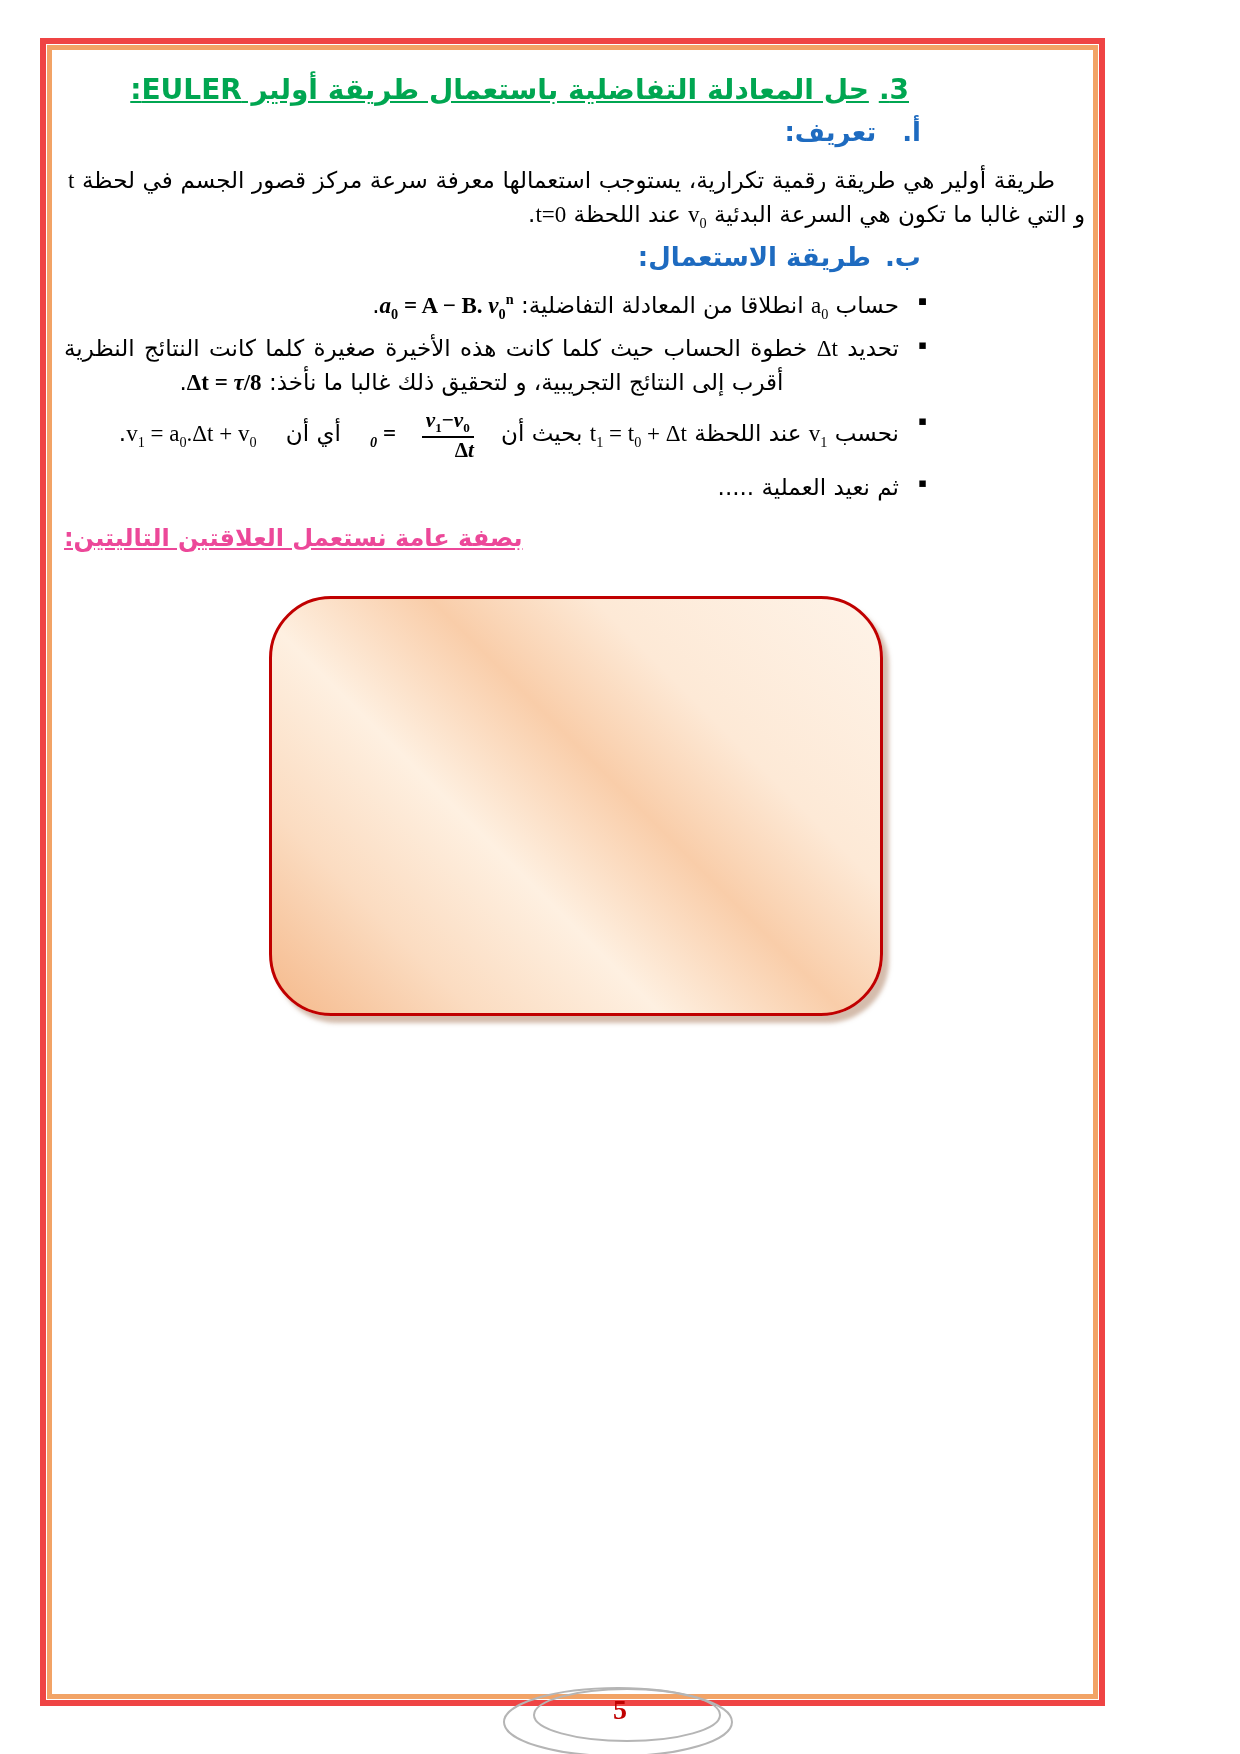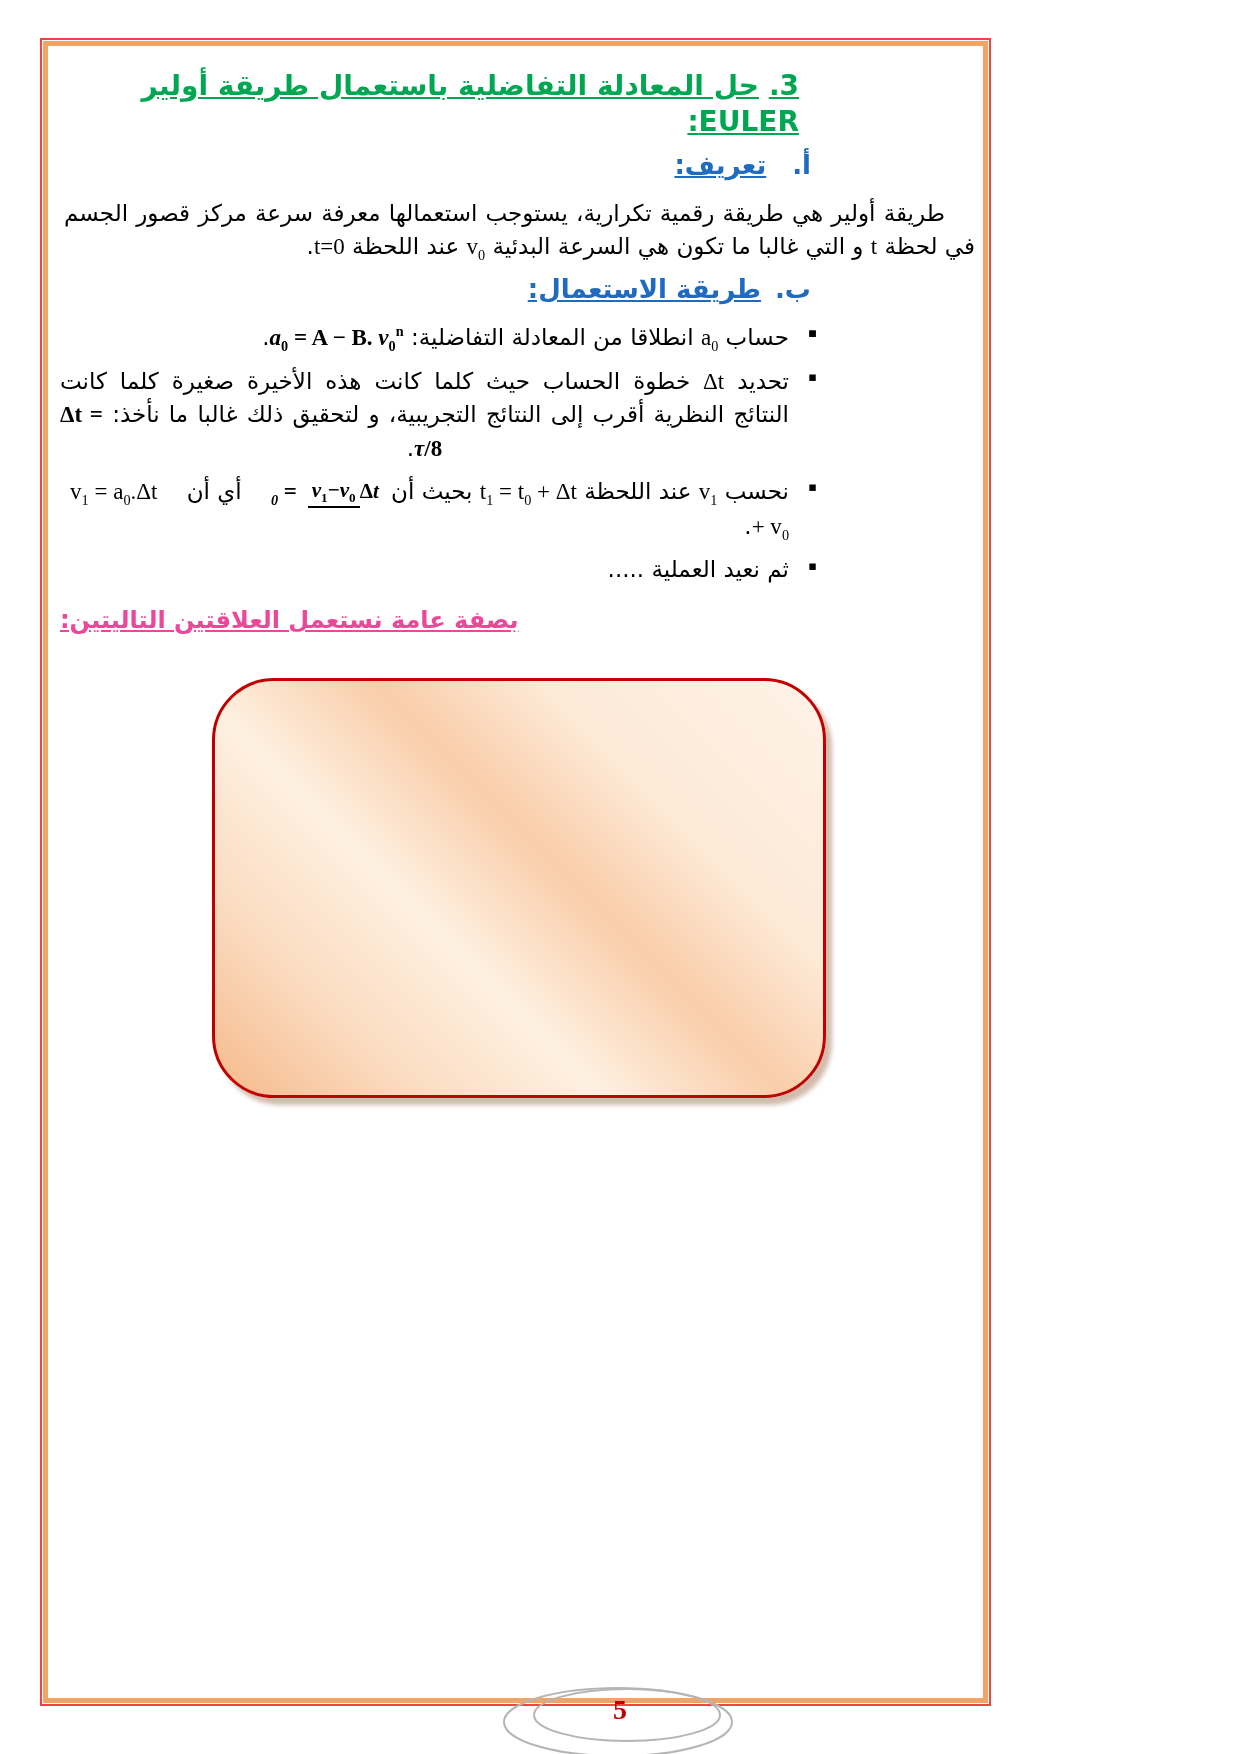--- a/index.html
+++ b/index.html
@@ -2,37 +2,37 @@
 <html lang="ar"><head>
 <meta charset="utf-8">
 <style>
   html,body{margin:0;padding:0;}
   body{
     width:1240px;height:1754px;position:relative;background:#ffffff;
     font-family:"DejaVu Sans", sans-serif;overflow:hidden;
   }
   
   .frame-outer{
-    position:absolute;left:40px;top:38px;width:951px;height:1668px;
-    border:2px solid #ef4444;box-sizing:border-box;
+    position:absolute;left:40px;top:38px;width:1065px;height:1668px;
+    border:6px solid #ef4444;box-sizing:border-box;
   }
   .frame-inner{
     position:absolute;inset:1px;border:5px solid #F2A366;box-sizing:border-box;
     direction:rtl;padding:12px 6px 0 12px;
   }
   
   .section-title{
     margin:10px 178px 0 0;font-size:28px;font-weight:bold;color:#00A651;
     text-align:right;text-decoration:underline;line-height:1.3;
   }
   .section-title .sec-num{margin-left:10px;text-decoration:underline;}
   .subheading{margin:8px 166px 0 0;font-size:26px;font-weight:bold;color:#1E6BC0;text-align:right;line-height:1.3;}
   .subheading .sub-marker{text-decoration:none;margin-left:26px;}
   .subheading.sub-b .sub-marker{margin-left:14px;}
-  .subheading .sub-title{text-decoration:underline;}
+  .subheading .sub-title{}
   
   .definition{
     margin:14px 2px 8px 4px;font-size:23px;color:#000;line-height:1.45;
     text-align:justify;text-indent:30px;
   }
   .bullets{list-style:none;margin:14px 156px 0 0;padding:0;}
   .bullets li{
     position:relative;padding-right:32px;margin-bottom:9px;
     font-size:23px;line-height:1.42;text-align:right;color:#000;
   }
@@ -44,22 +44,22 @@
     margin:20px 0 0 0;text-align:left;font-size:24px;font-weight:bold;
     color:#ec4899;text-decoration:underline;
   }
   
   .m{font-family:"Liberation Serif", serif;direction:ltr;unicode-bidi:isolate;}
   .mb{font-weight:bold;}
   .mbi{font-weight:bold;font-style:italic;}
   sub{font-size:0.62em;}
   sup{font-size:0.62em;}
   .frac{
-    display:inline-flex;flex-direction:row;vertical-align:middle;
-    text-align:right;line-height:1.08;font-size:0.92em;margin:0 5px;
+    display:inline-flex;flex-direction:column;vertical-align:middle;
+    text-align:right;line-height:1.08;font-size:0.92em;margin:0 20px;
   }
   .frac .num{border-bottom:2px solid #000;padding:0 4px 1px;}
   .frac .den{padding-top:1px;}
   
   .formula-box{
     width:608px;height:414px;margin:44px auto 0;
     border:3px solid #C00000;border-radius:62px;
     background:linear-gradient(45deg,
       #F5B98B 0%, #FBDCC1 20%, #FEF0E1 38%, #F9CDA9 56%, #FDE9D6 72%, #FEF3E8 100%);
     box-shadow:6px 7px 4px rgba(170,122,90,0.5);

